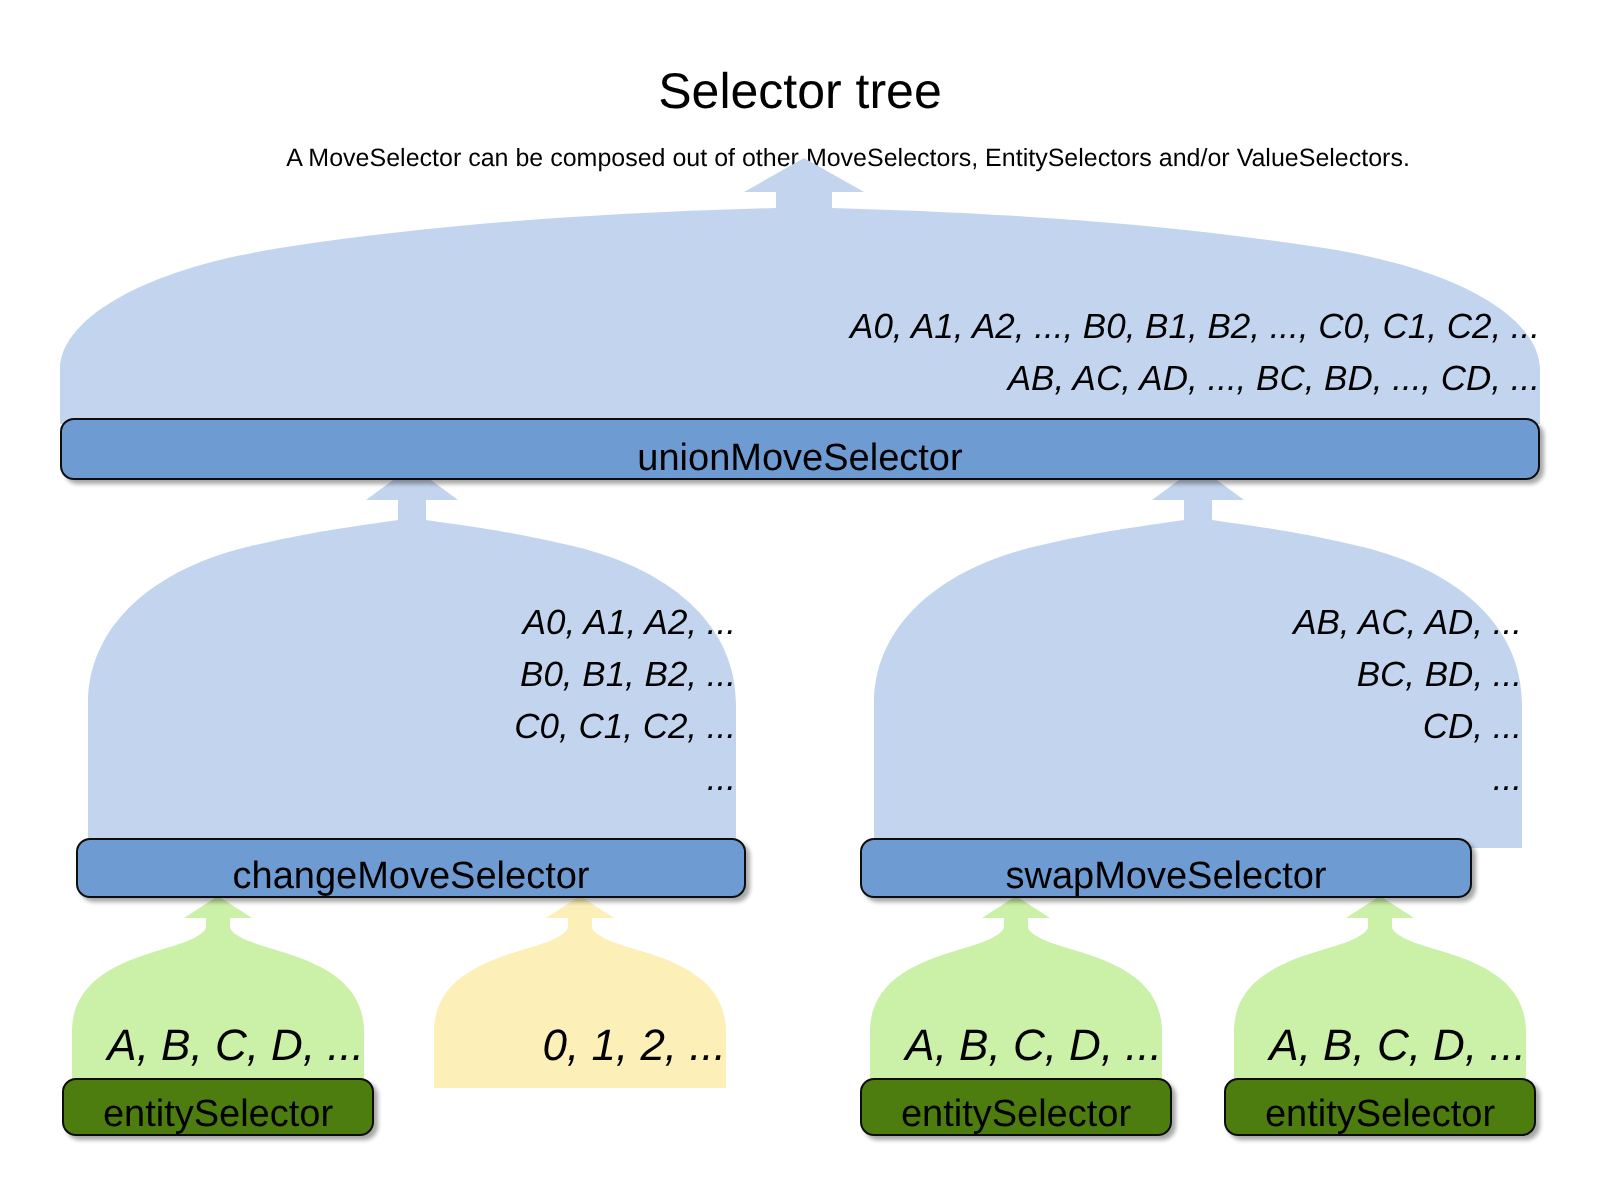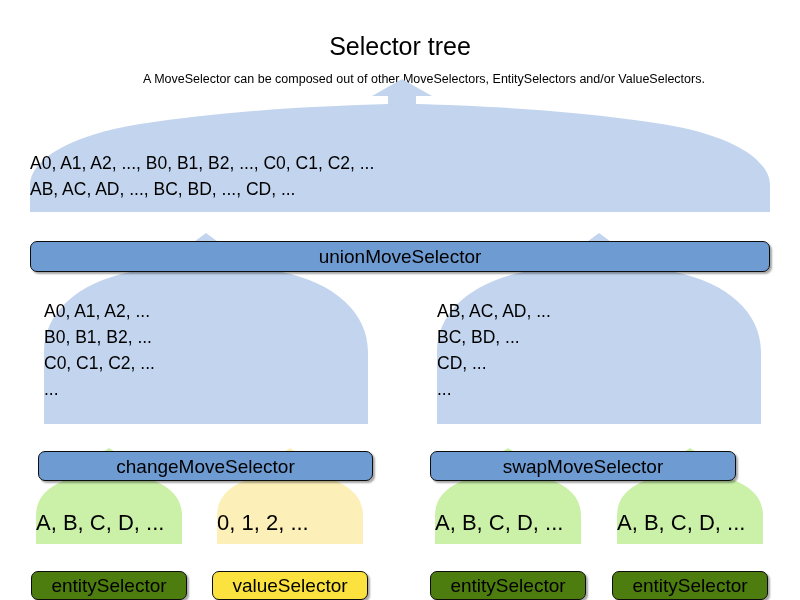--- a/index.html
+++ b/index.html
@@ -54,41 +54,41 @@
     height: 600px;
   }
 
   
   .node-bar {
     position: absolute;
     box-sizing: border-box;
     border: 1.6px solid #0d0d0d;
     border-radius: 7px;
     display: flex;
-    align-items: center;
+    align-items: flex-end;
     justify-content: center;
     box-shadow: 2px 2px 2px rgba(0,0,0,0.35);
-    margin-top: 32px;
   }
   .node-bar .node-label {
     font-size: 19px;
     line-height: 19px;
     white-space: nowrap;
     color: #000;
   }
   .bar-blue  { background: #6e9bd2; }
   .bar-green { background: #4d7c0f; }
   .bar-yellow{ background: #fbe23e; }
 
   
   .cloud-text {
     position: absolute;
-    text-align: left;
+    text-align: right;
     color: #000;
     pointer-events: none;
+    font-style: italic;
   }
   .cloud-text .tline {
     font-size: 17.5px;
     line-height: 26px;
     white-space: nowrap;
   }
   .cloud-text.leaf .tline {
     font-size: 22px;
     line-height: 22px;
   }
@@ -255,23 +255,20 @@
   </div>
 
   <div class="node-bar bar-blue" style="left:430px; top:419px; width:306px; height:30px;">
     <span class="node-label">swapMoveSelector</span>
   </div>
 
   <div class="node-bar bar-green" style="left:31px; top:539px; width:156px; height:29px;">
     <span class="node-label">entitySelector</span>
   </div>
 
-  <div class="node-bar bar-yellow" style="left:212px; top:539px; width:156px; height:29px;">
-    <span class="node-label">valueSelector</span>
-  </div>
 
   <div class="node-bar bar-green" style="left:430px; top:539px; width:156px; height:29px;">
     <span class="node-label">entitySelector</span>
   </div>
 
   <div class="node-bar bar-green" style="left:612px; top:539px; width:156px; height:29px;">
     <span class="node-label">entitySelector</span>
   </div>
 
 </div>

